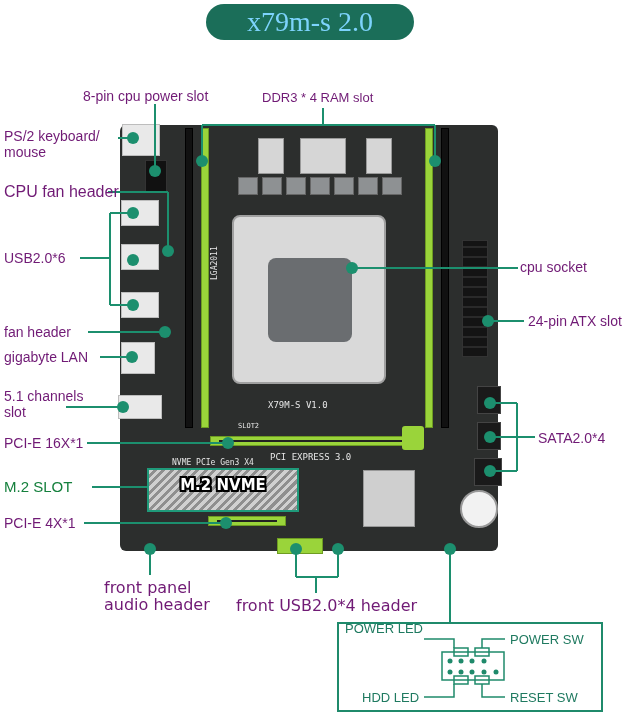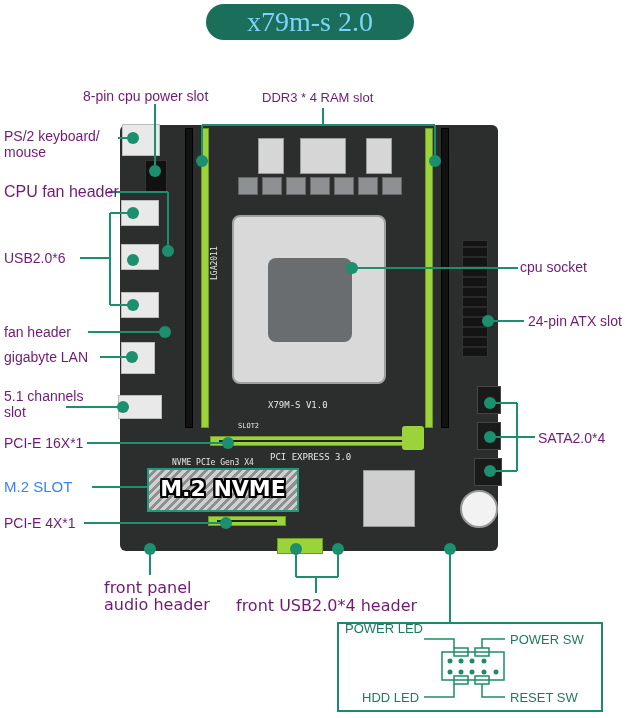--- a/index.html
+++ b/index.html
@@ -1,33 +1,33 @@
 <!DOCTYPE html>
 <html><head>
 <meta charset="utf-8">
 <style>
   html, body { margin:0; padding:0; background:#ffffff; }
   body { width:640px; height:718px; position:relative; overflow:hidden; font-family:"Liberation Sans", sans-serif; }
   .title-pill { position:absolute; left:206px; top:4px; width:208px; height:36px; background:#1b6e59; border-radius:18px; color:#7dd3fc; font-family:"Liberation Serif", serif; font-size:28px; text-align:center; line-height:36px; }
   .lbl { position:absolute; color:#701a75; font-size:14px; line-height:16px; white-space:nowrap; }
-  .lbl.green { color:#3b82f6; font-size:15px; }
+  .lbl.green { color:#15803d; font-size:15px; }
   .lbl.serif { font-family:"DejaVu Sans", sans-serif; font-size:16px; }
   .board { position:absolute; left:120px; top:125px; width:378px; height:426px; background:#2c2e2d; border-radius:6px; }
   .io { position:absolute; background:#e9e9e9; border:1px solid #bdbdbd; }
   .ram { position:absolute; width:6px; background:#9ad43a; border:1px solid #6e9c22; }
   .ram.dark { background:#111; border-color:#000; }
   .pcie { position:absolute; height:8px; background:#9ad43a; border:1px solid #6e9c22; }
   .pcie-inner { position:absolute; left:8px; right:8px; top:3px; height:2px; background:#222; }
   .socket-frame { position:absolute; left:232px; top:215px; width:150px; height:165px; background:#d9d9d9; border:2px solid #a0a0a0; border-radius:8px; }
   .socket-core { position:absolute; left:268px; top:258px; width:84px; height:84px; background:#6a6d70; border-radius:8px; }
   .vrm { position:absolute; width:18px; height:16px; background:#8e9193; border:1px solid #666; }
   .heatsink { position:absolute; background:#d6d6d6; border:1px solid #999; }
   .m2 { position:absolute; left:147px; top:468px; width:148px; height:40px; border:2px solid #1f9a7a;
         background: repeating-linear-gradient(135deg,#d0d0d0 0 3px,#8f8f8f 3px 6px); }
-  .m2-text { position:absolute; left:0; right:0; top:6px; text-align:center; font-family:"DejaVu Sans", sans-serif; font-weight:bold; font-size:22px; color:#fff;
+  .m2-text { position:absolute; left:0; right:0; top:6px; text-align:center; font-family:"DejaVu Sans", sans-serif; font-weight:bold; font-size:15px; color:#fff;
         text-shadow: -2px -2px 0 #000, 2px -2px 0 #000, -2px 2px 0 #000, 2px 2px 0 #000, 0 2px 0 #000, 2px 0 0 #000, 0 -2px 0 #000, -2px 0 0 #000; }
   .board-txt { position:absolute; color:#e6e6e6; font-family:"DejaVu Sans Mono", monospace; font-size:8px; white-space:nowrap; }
   .sata { position:absolute; width:22px; height:26px; background:#1a1a1a; border:1px solid #444; }
   .atx { position:absolute; left:462px; top:240px; width:24px; height:115px; background:#141414; border:1px solid #333;
          background-image:repeating-linear-gradient(0deg,#141414 0 8px,#2a2a2a 8px 10px); }
   .battery { position:absolute; left:460px; top:490px; width:34px; height:34px; border-radius:50%; background:#f2f2f2; border:2px solid #999; }
   .chip-hs { position:absolute; left:363px; top:470px; width:50px; height:55px; background:#cfcfcf; border:1px solid #999; }
   .dot { position:absolute; width:12px; height:12px; border-radius:50%; background:#1c8f6e; }
   svg.lines { position:absolute; left:0; top:0; width:640px; height:718px; pointer-events:none; }
   .fp-box { position:absolute; left:337px; top:622px; width:262px; height:86px; border:2px solid #1f8a6b; }

